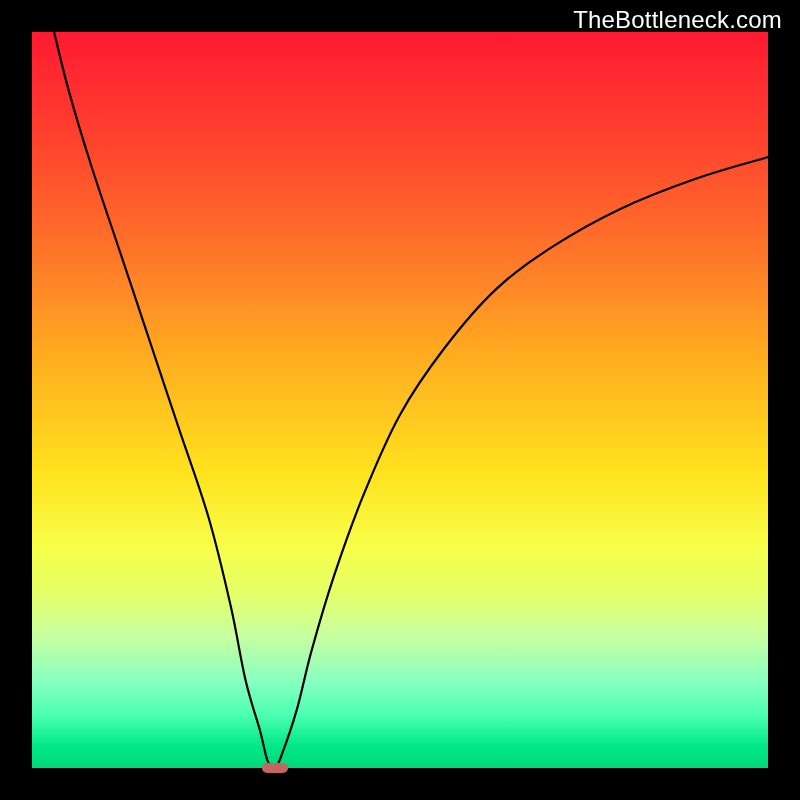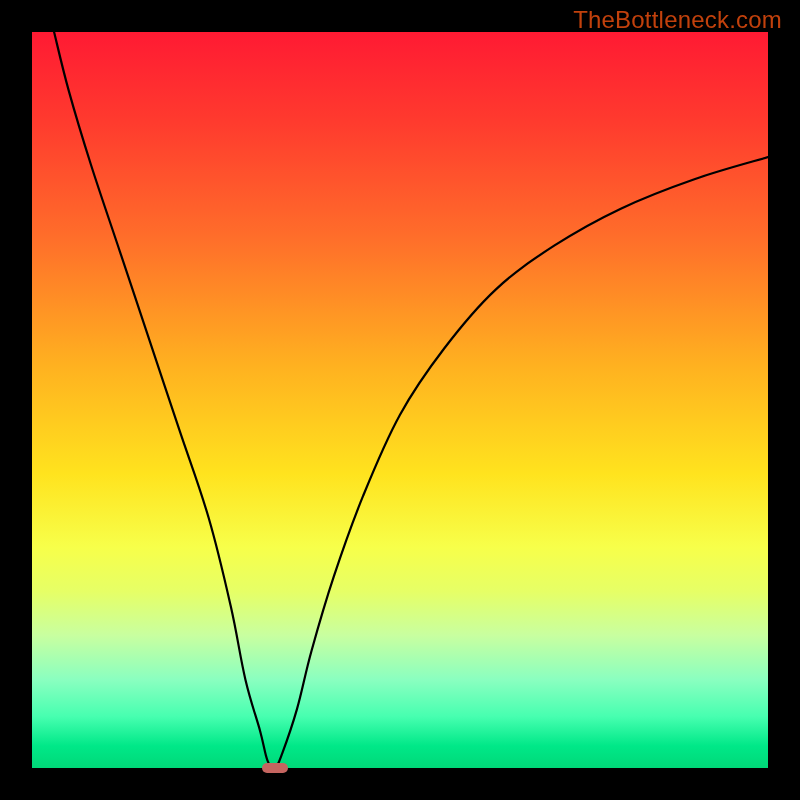--- a/index.html
+++ b/index.html
@@ -38,21 +38,21 @@
       #8affc0 88%,
       #47ffb0 93%,
       #00e888 97%,
       #00d878 100%
     );
   }
   .watermark {
     position: absolute;
     top: 6px;
     right: 18px;
-    color: #c2410c;
+    color: #ffffff;
     font-size: 24px;
     font-weight: 400;
     letter-spacing: 0.2px;
   }
   svg.curve {
     position: absolute;
     top: 0;
     left: 0;
     width: 736px;
     height: 736px;

